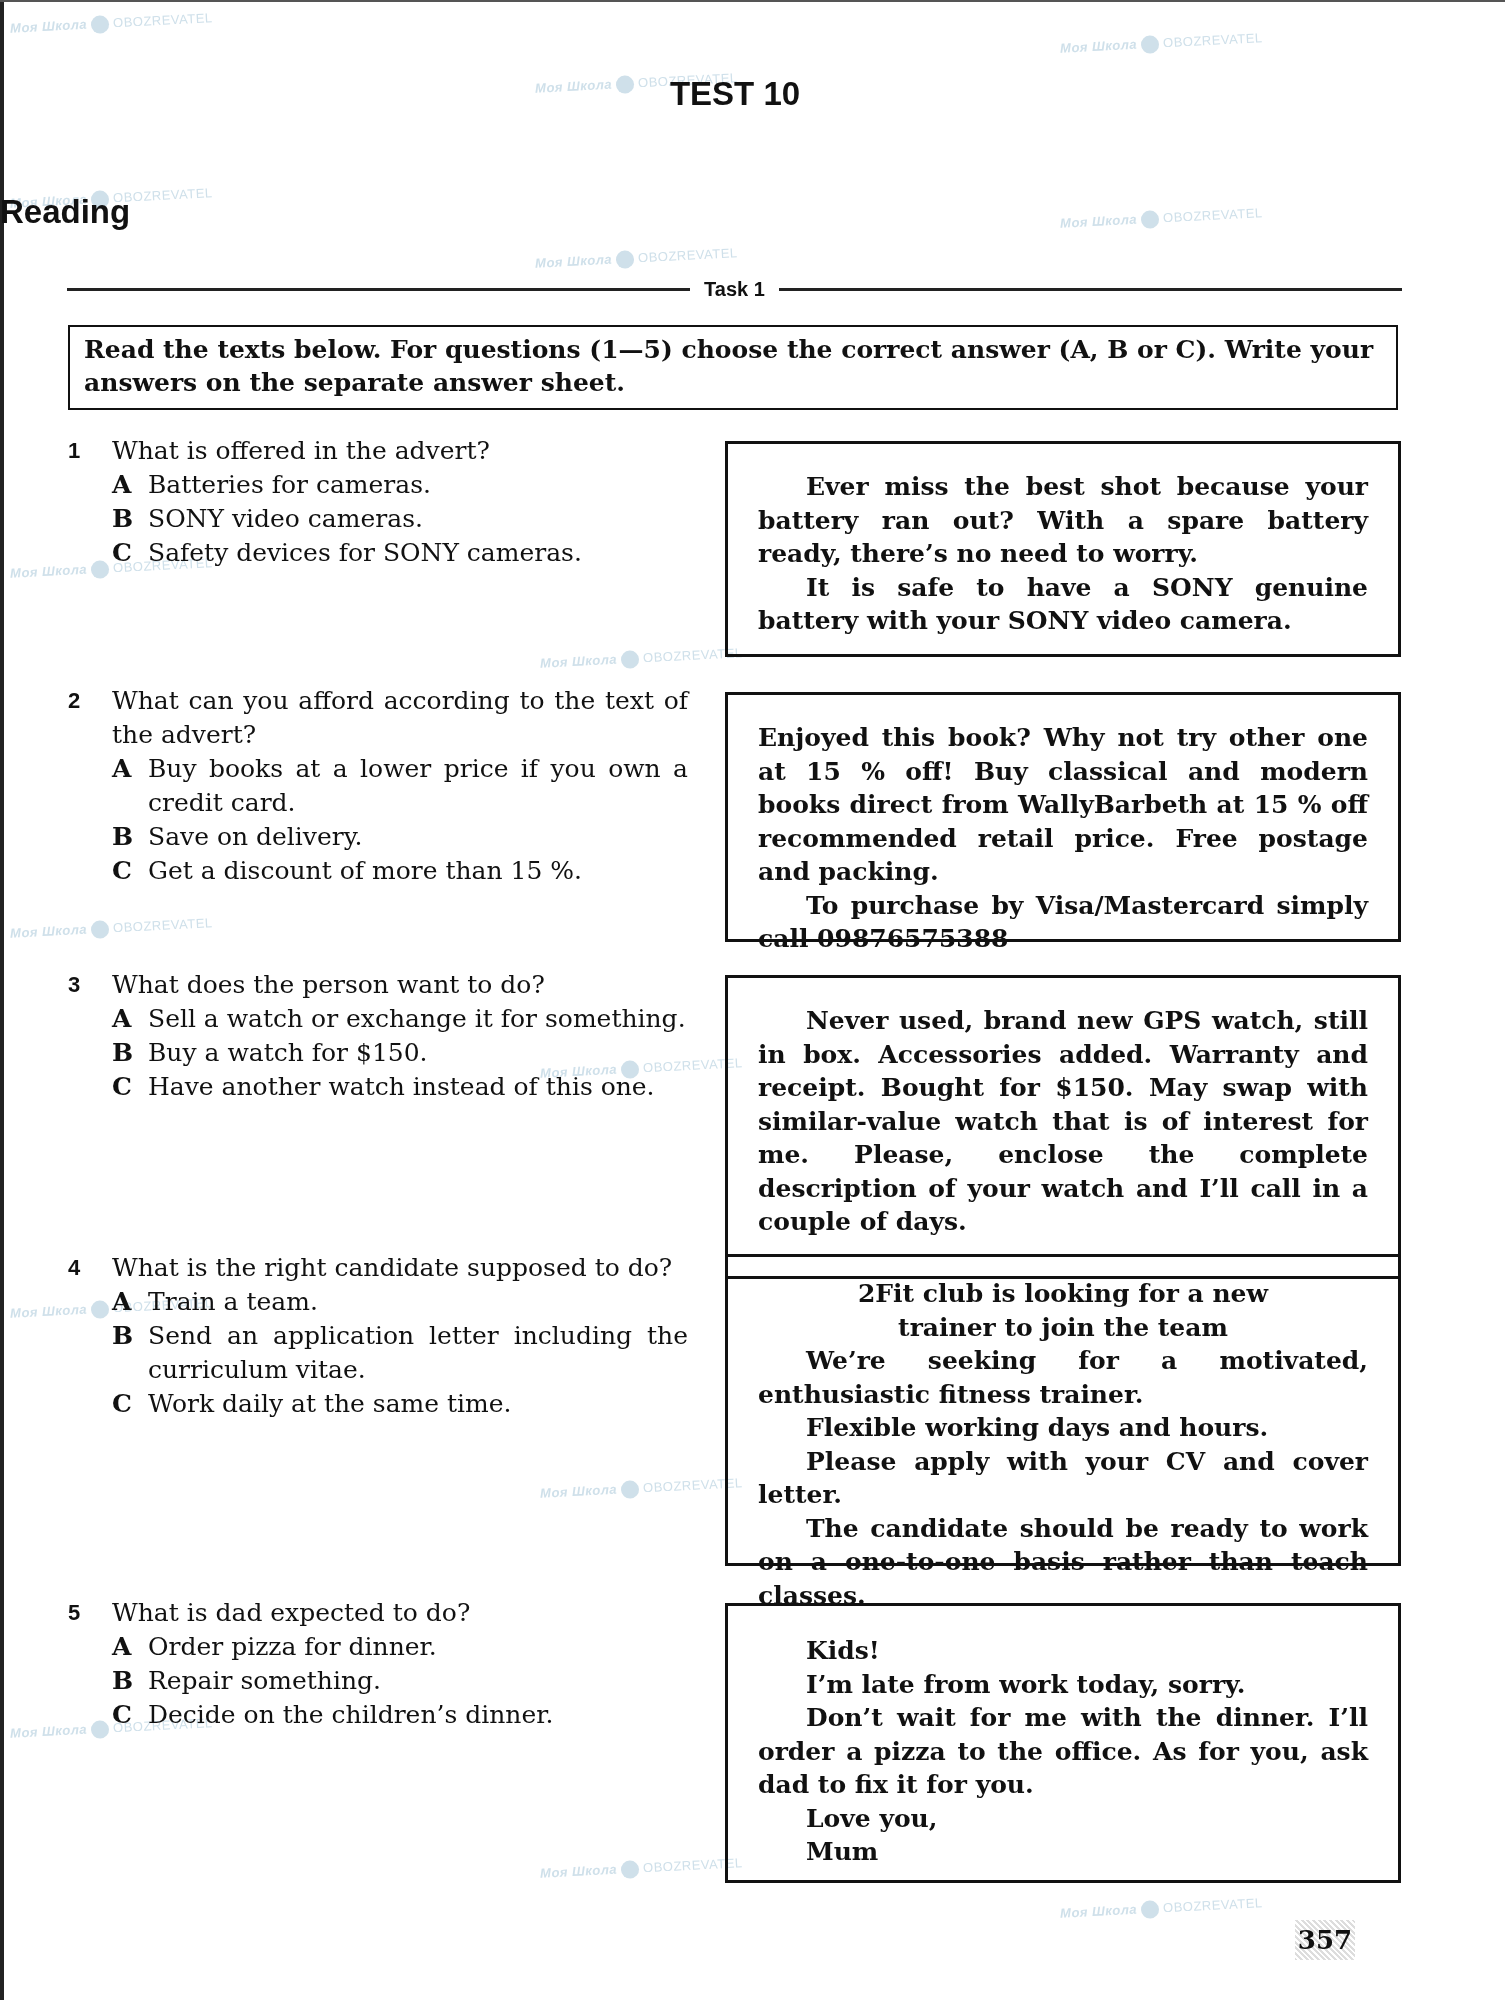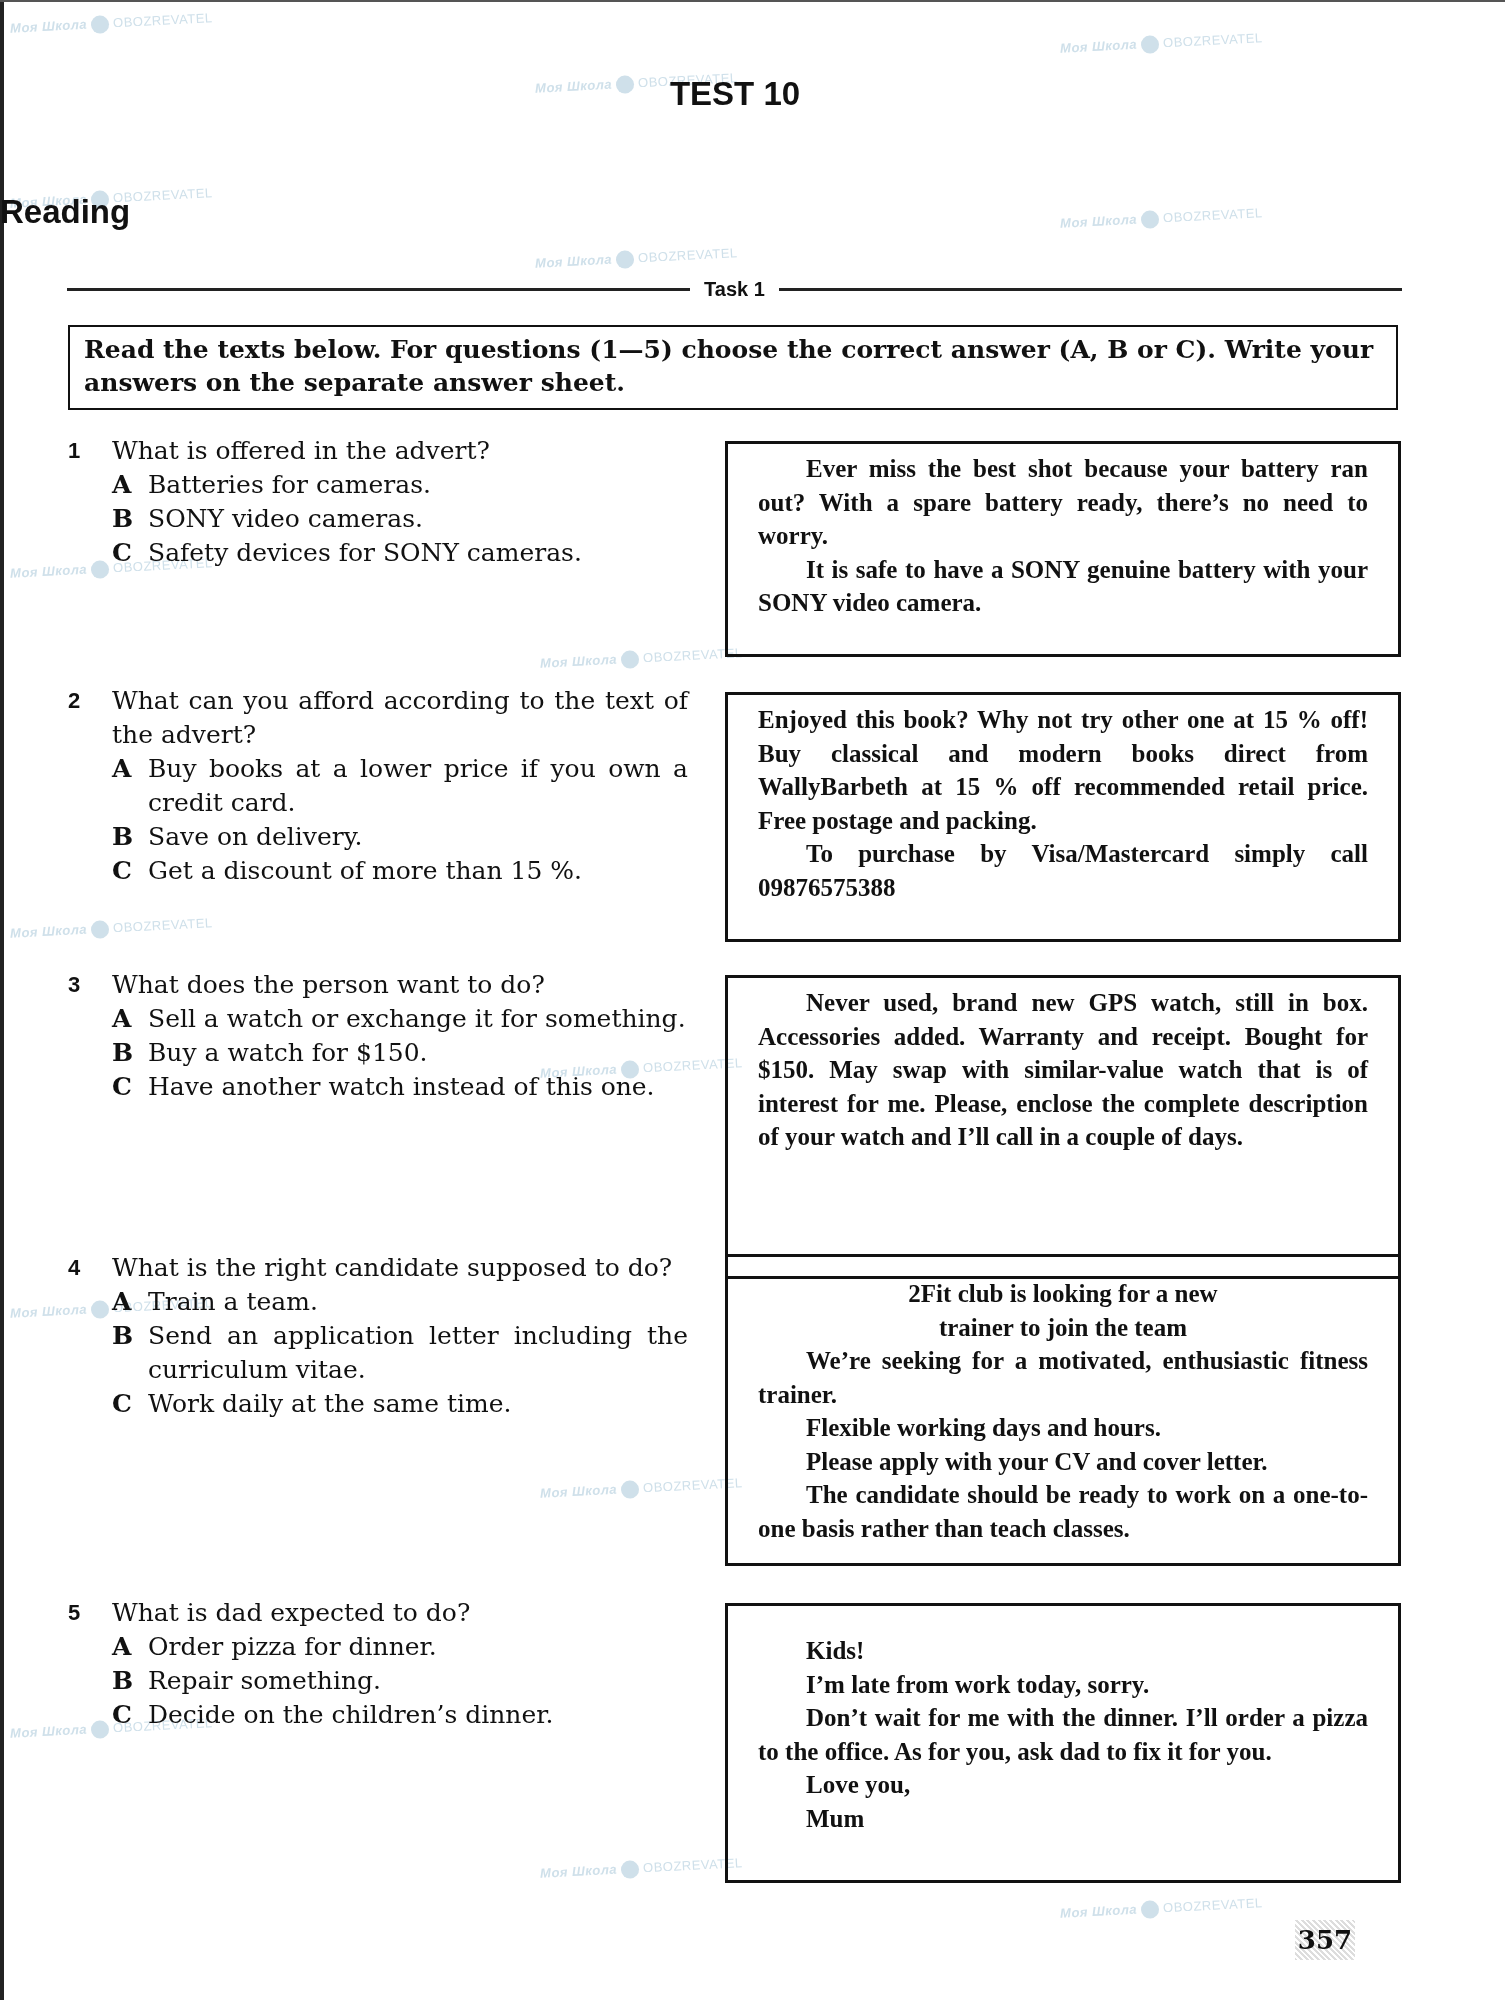--- a/index.html
+++ b/index.html
@@ -34,21 +34,21 @@
 
   .question { position: absolute; left: 68px; width: 620px; font-size: 25px; line-height: 34px; }
   .question .qnum { position: absolute; left: 0; top: 0; font-family: "Liberation Sans", sans-serif; font-weight: bold; font-size: 22px; }
   .question .qtext { margin-left: 44px; display: block; text-align: justify; }
   .question .opt { display: flex; margin-left: 44px; }
   .question .opt .letter { font-weight: bold; width: 36px; flex: none; }
   .question .opt .otext { flex: 1; text-align: justify; }
 
   .textbox {
     position: absolute; left: 725px; width: 676px; border: 3px solid #111; box-sizing: border-box;
-    padding: 8px 30px; font-size: 25px; font-weight: bold; line-height: 33.5px; text-align: justify; font-family: Liberation Serif, serif;
+    padding: 26px 30px; font-size: 25px; font-weight: bold; line-height: 33.5px; text-align: justify;
   }
   .textbox .p-indent { text-indent: 48px; display: block; }
   .textbox .p-plain { display: block; }
   .textbox .p-center { display: block; text-align: center; }
 
   .page-number {
     position: absolute; left: 1295px; top: 1920px; width: 60px; height: 40px;
     background: repeating-linear-gradient(45deg, #ddd 0 2px, #fff 2px 4px);
     font-size: 26px; font-weight: bold; text-align: center; line-height: 40px;
   }

